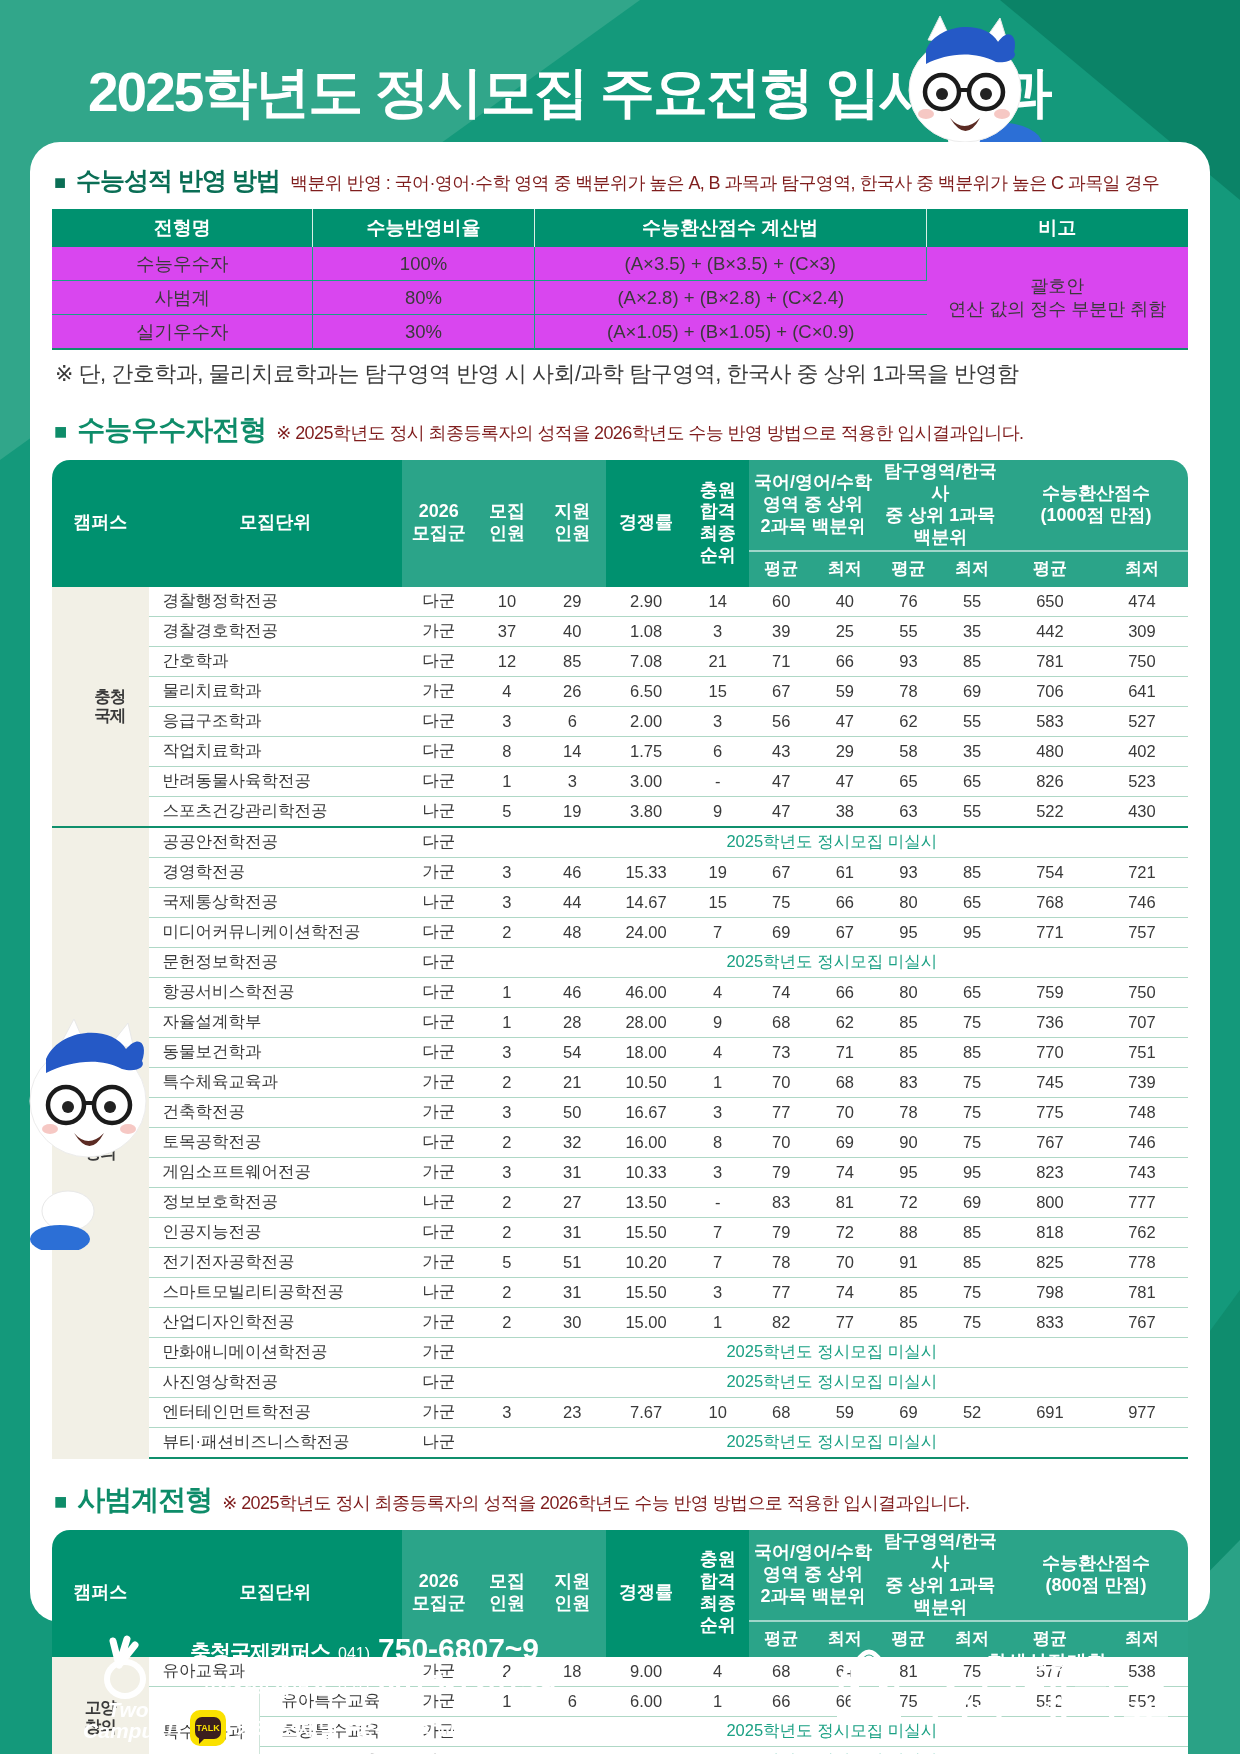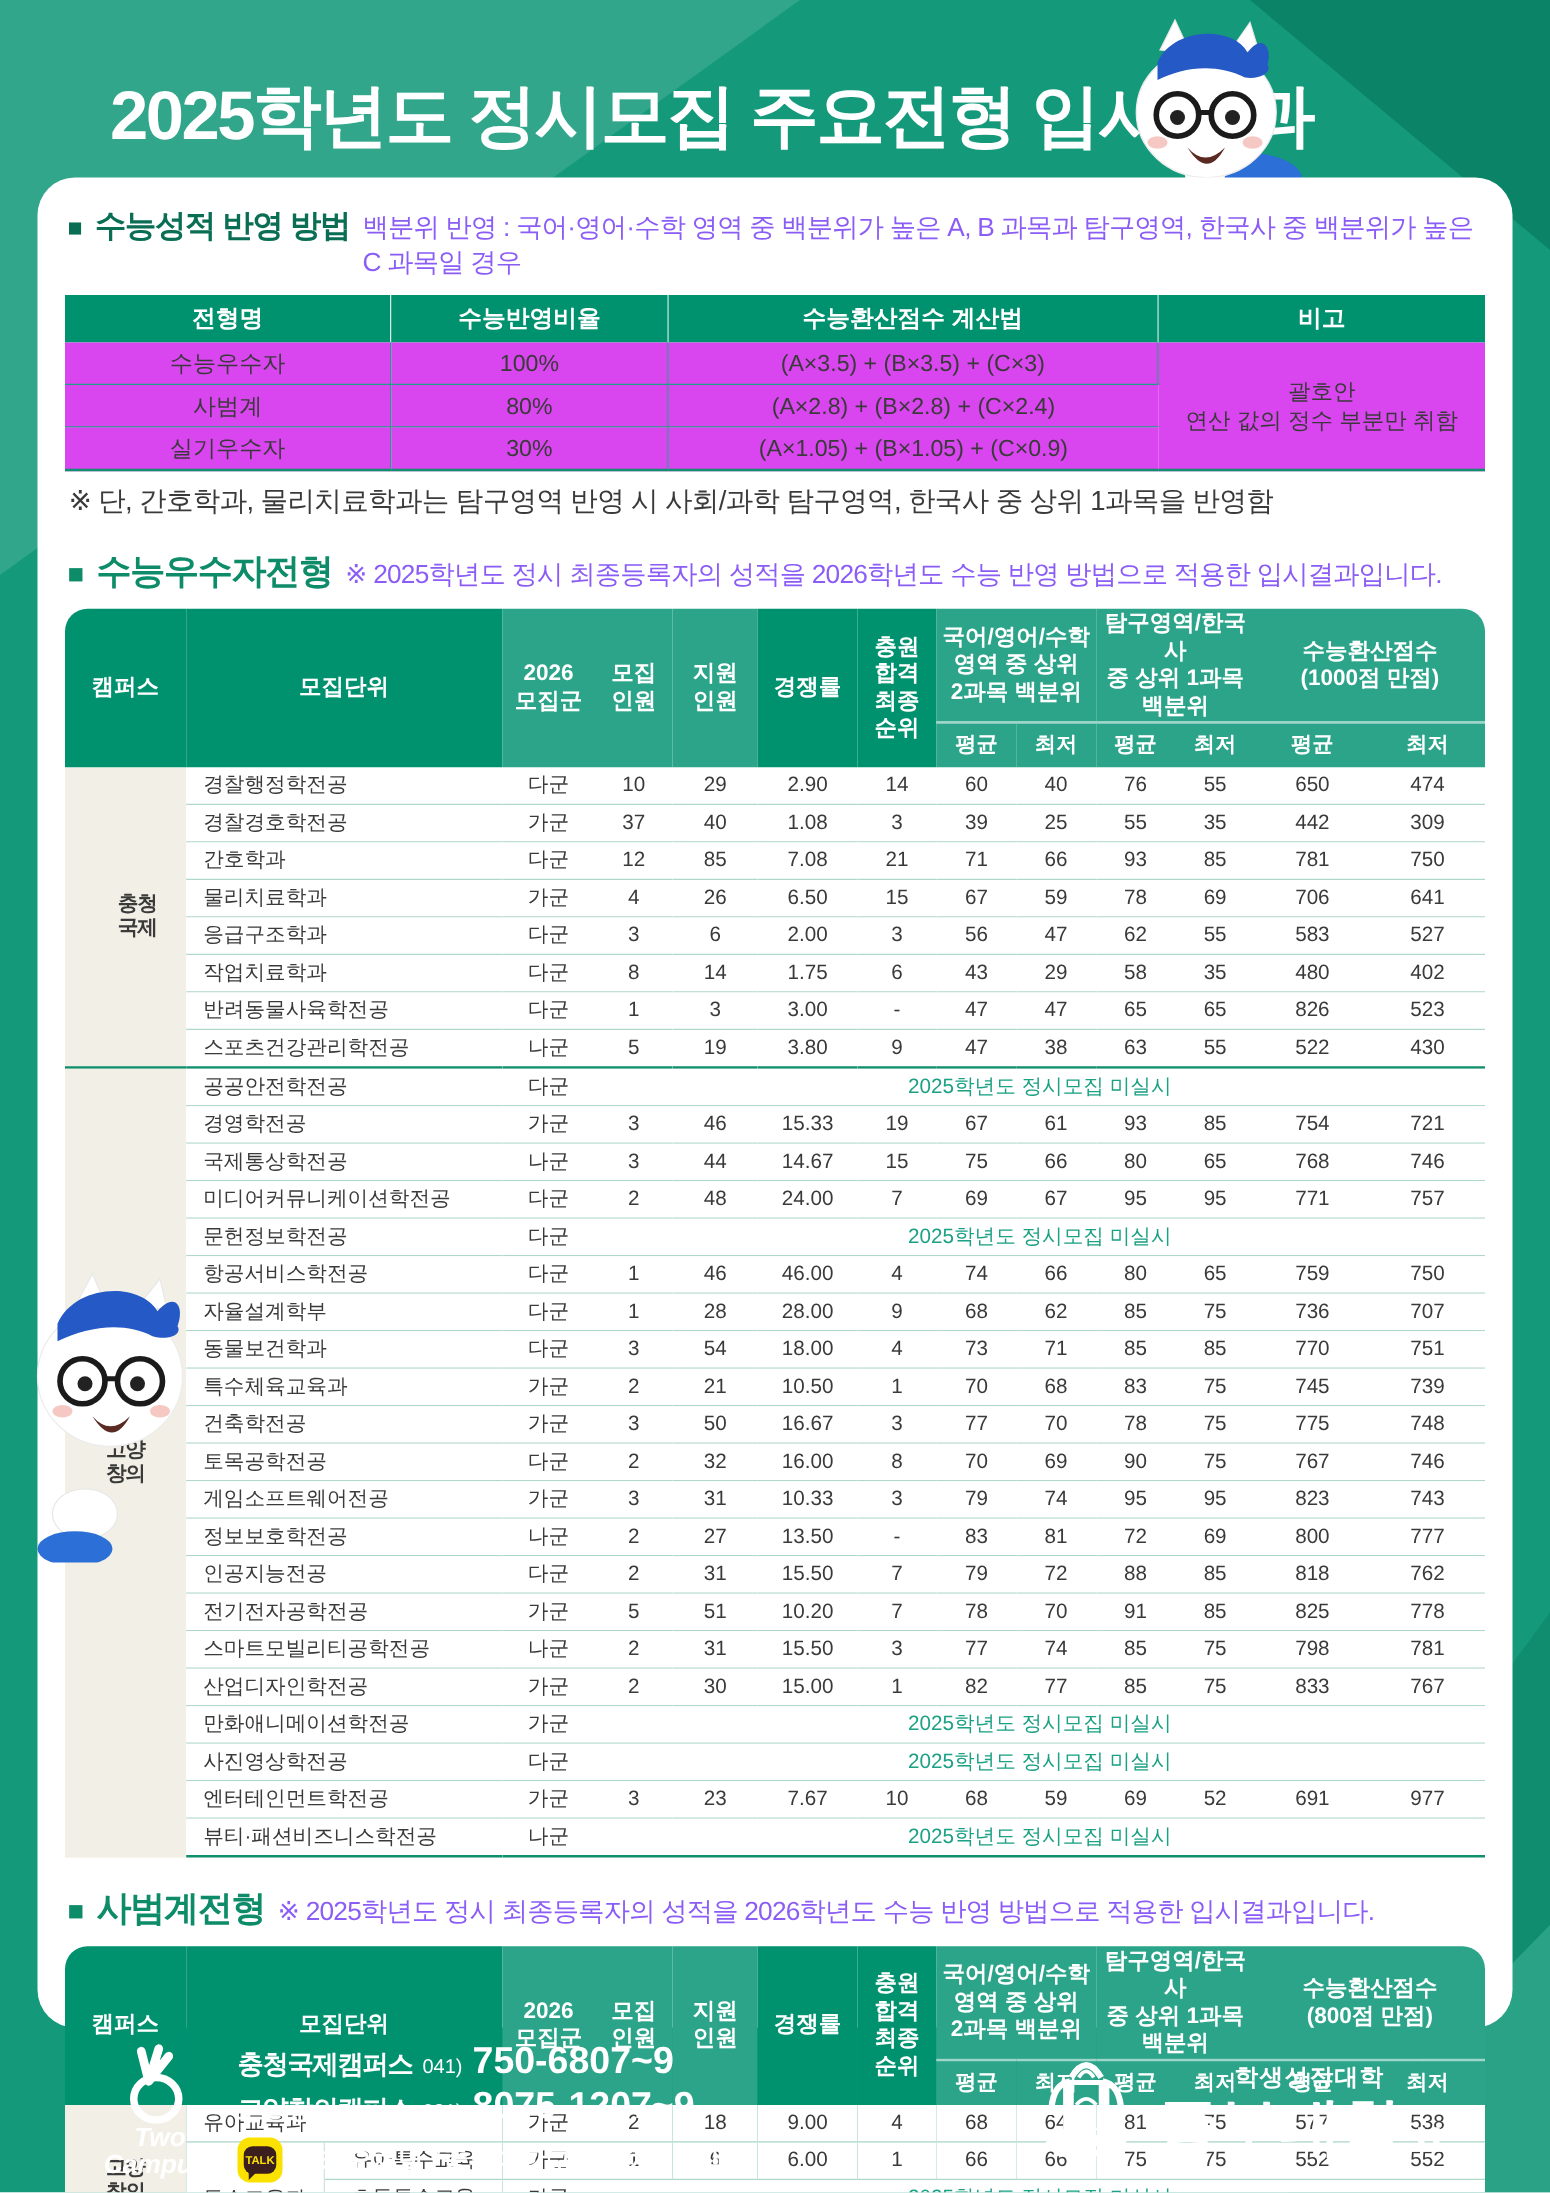--- a/index.html
+++ b/index.html
@@ -16,21 +16,21 @@
   .mascot-top{position:absolute;left:868px;top:12px;width:180px;height:150px;}
   .mascot-bottom{position:absolute;left:16px;top:1015px;width:150px;height:235px;z-index:5;}
 
   .card{position:absolute;left:30px;top:142px;width:1180px;height:1480px;background:#fff;border-radius:30px;box-sizing:border-box;padding:16px 22px 0 22px;}
 
   .sec-head{display:flex;align-items:baseline;gap:10px;margin:6px 0 0 2px;}
   .bullet{color:#0A6E55;font-size:20px;line-height:1;}
   .sec2 .bullet,.sec3 .bullet{color:#0E8C69;font-size:22px;}
   .sec-title{color:#0A6E55;font-size:25px;font-weight:800;letter-spacing:-1px;white-space:nowrap;}
   .sec2 .sec-title,.sec3 .sec-title{color:#0E8C69;font-size:28px;}
-  .sec-desc{color:#8b5cf6;font-size:21px;letter-spacing:-0.6px;}
+  .sec-desc{color:#7f1d1d;font-size:18px;letter-spacing:-0.6px;}
 
   
   table{border-collapse:separate;border-spacing:0;width:100%;table-layout:fixed;}
   .method-table{margin-top:12px;}
   .method-table th{background:#00916F;color:#fff;font-size:19px;font-weight:700;height:36px;border-right:1.5px solid #d9efe6;}
   .method-table th:last-child{border-right:none;}
   .method-table td{background:#d946ef;color:#3A3A3A;font-size:18.5px;text-align:center;height:31px;border-bottom:1.5px solid #1AA083;border-right:1.5px solid #1AA083;}
   .method-table td:last-child{border-right:none;}
   .method-table tr:last-child td{border-bottom:2.5px solid #0F8F6C;}
   .method-table .remark-cell{white-space:pre-line;font-size:18px;line-height:1.25;border-bottom:2.5px solid #0F8F6C;}

